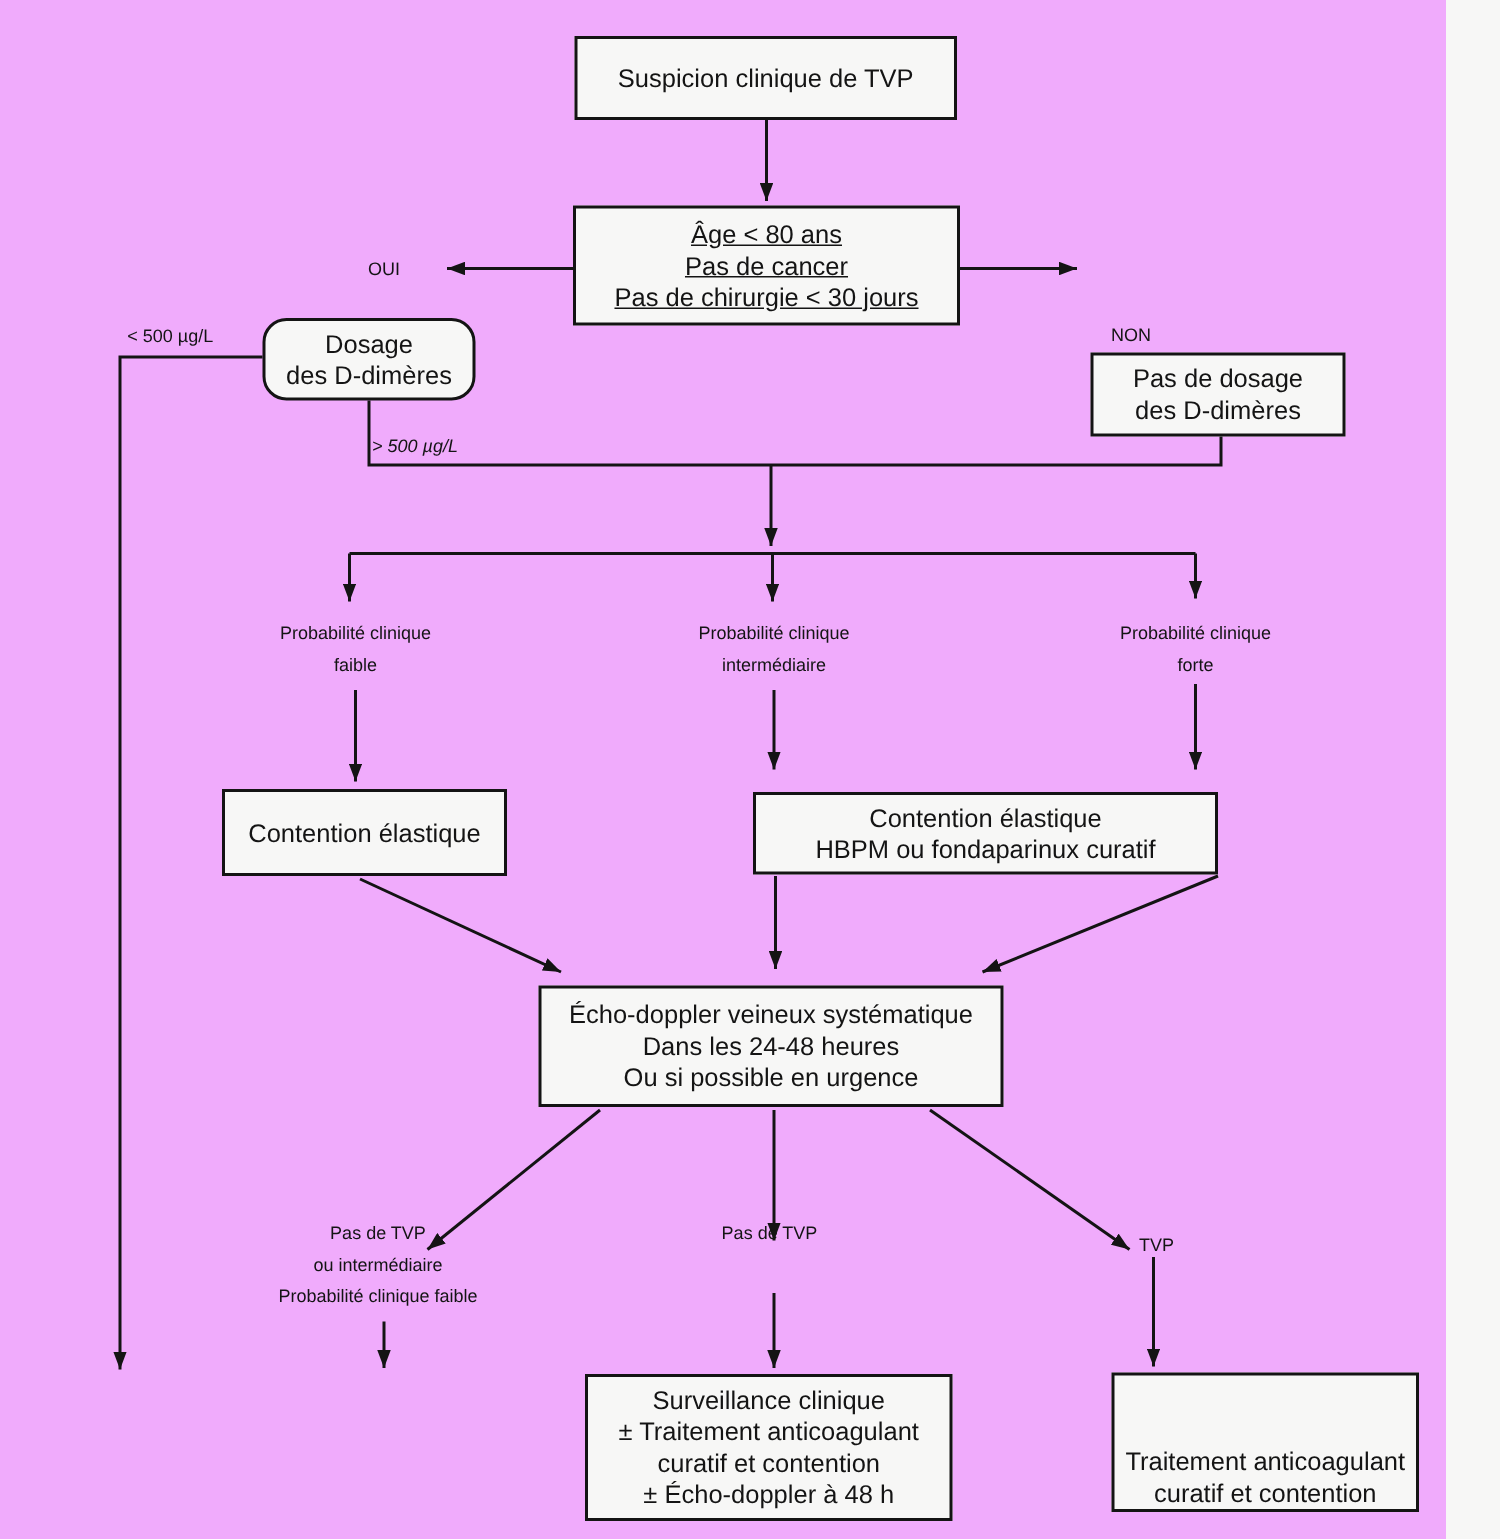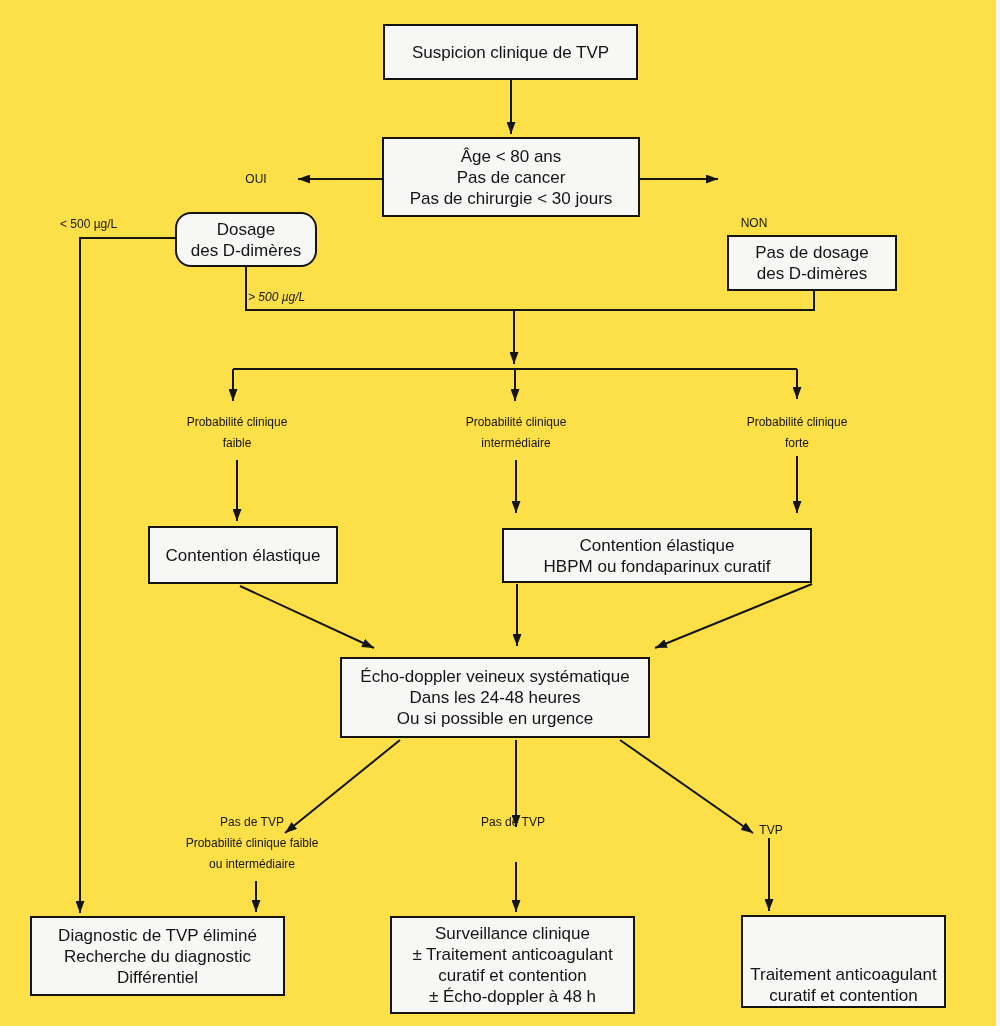--- a/index.html
+++ b/index.html
@@ -5,23 +5,22 @@
   html,body{margin:0;padding:0;}
   body{
     background:#f7f7f6;
     font-family:"Liberation Sans","DejaVu Sans",sans-serif;
     color:#141414;
   }
   .canvas{
     position:relative;
     width:964px;
     height:1026px;
-    background:#fde047;
+    background:#f0abfc;
     overflow:hidden;
-    padding-left:32px;
   }
   .connectors{
     position:absolute;
     left:0;top:0;
     width:1000px;height:1026px;
   }
   .node{
     position:absolute;
     box-sizing:border-box;
     border:2px solid #141414;
@@ -36,21 +35,21 @@
   }
   .node.top-align{justify-content:flex-end;padding-top:13px;}
   .flabel{
     position:absolute;
     text-align:center;
     font-size:12px;
     line-height:21px;
     white-space:nowrap;
   }
   .flabel.left-align{text-align:left;}
-  .flabel.right-align{text-align:left;}
+  .flabel.right-align{text-align:center;}
 </style>
 </head>
 <body>
 
 <div class="canvas">
 
   <svg class="connectors" viewBox="0 0 1000 1026" xmlns="http://www.w3.org/2000/svg">
     <defs>
       <marker id="arr" viewBox="0 0 12 9" refX="12" refY="4.5" markerWidth="12" markerHeight="9" markerUnits="userSpaceOnUse" orient="auto">
         <path d="M0,0 L12,4.5 L0,9 Z" fill="#141414"></path>
@@ -88,21 +87,21 @@
       <path d="M256,881 L256,912" marker-end="url(#arr)"></path>
       <path d="M516,862 L516,912" marker-end="url(#arr)"></path>
       <path d="M769,838 L769,911" marker-end="url(#arr)"></path>
     </g>
   </svg>
 
   <div class="node" style="left:383px;top:24px;width:255px;height:56px;">
     <div>Suspicion clinique de TVP</div>
   </div>
 
-  <div class="node" style="left:382px;top:137px;width:258px;height:80px;">
+  <div class="node" style="left:382px;top:137px;width:258px;height:80px;text-decoration:underline;">
     <div>Âge &lt; 80 ans</div>
     <div>Pas de cancer</div>
     <div>Pas de chirurgie &lt; 30 jours</div>
   </div>
 
   <div class="node" style="left:175px;top:212px;width:142px;height:55px;border-radius:16px;">
     <div>Dosage</div>
     <div>des D-dimères</div>
   </div>
 
@@ -113,31 +112,26 @@
 
   <div class="node" style="left:148px;top:526px;width:190px;height:58px;">
     <div>Contention élastique</div>
   </div>
 
   <div class="node" style="left:502px;top:528px;width:310px;height:55px;">
     <div>Contention élastique</div>
     <div>HBPM ou fondaparinux curatif</div>
   </div>
 
-  <div class="node" style="left:340px;top:657px;width:310px;height:81px;">
+  <div class="node" style="left:359px;top:657px;width:310px;height:81px;">
     <div>Écho-doppler veineux systématique</div>
     <div>Dans les 24-48 heures</div>
     <div>Ou si possible en urgence</div>
   </div>
 
-  <div class="node" style="left:30px;top:916px;width:255px;height:80px;">
-    <div>Diagnostic de TVP éliminé</div>
-    <div>Recherche du diagnostic</div>
-    <div>Différentiel</div>
-  </div>
 
   <div class="node" style="left:390px;top:916px;width:245px;height:98px;">
     <div>Surveillance clinique</div>
     <div>± Traitement anticoagulant</div>
     <div>curatif et contention</div>
     <div>± Écho-doppler à 48 h</div>
   </div>
 
   <div class="node top-align" style="left:741px;top:915px;width:205px;height:93px;">
     <div>Traitement anticoagulant</div>
@@ -162,22 +156,22 @@
     <div>intermédiaire</div>
   </div>
 
   <div class="flabel" style="left:717px;top:412px;width:160px;">
     <div>Probabilité clinique</div>
     <div>forte</div>
   </div>
 
   <div class="flabel" style="left:152px;top:812px;width:200px;">
     <div>Pas de TVP</div>
+    <div>ou intermédiaire</div>
     <div>Probabilité clinique faible</div>
-    <div>ou intermédiaire</div>
   </div>
 
   <div class="flabel" style="left:413px;top:812px;width:200px;">
     <div>Pas de TVP</div>
   </div>
 
   <div class="flabel" style="left:731px;top:820px;width:80px;">TVP</div>
 
 </div>
 

